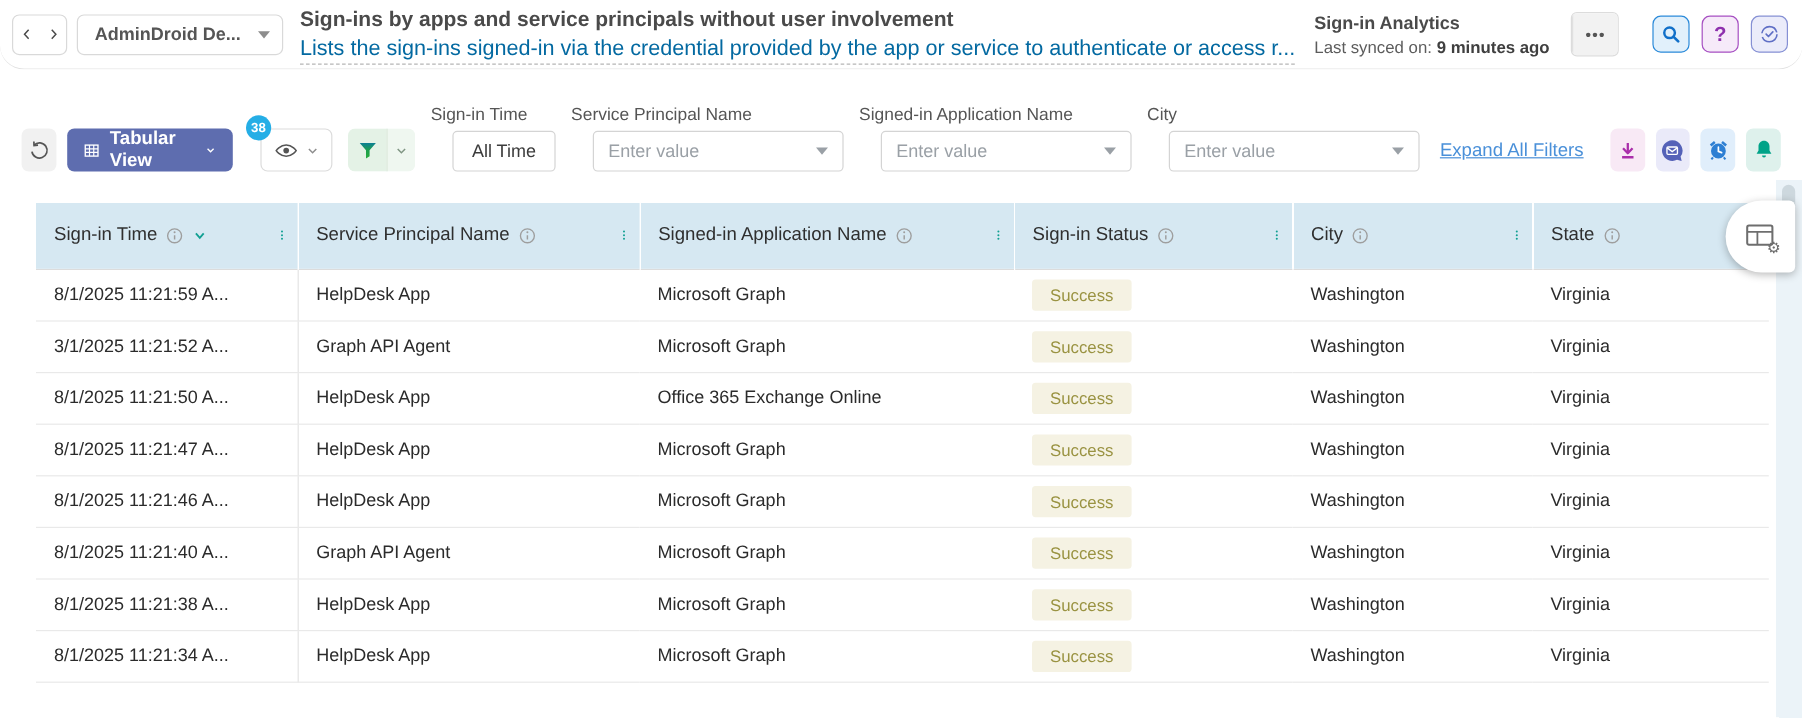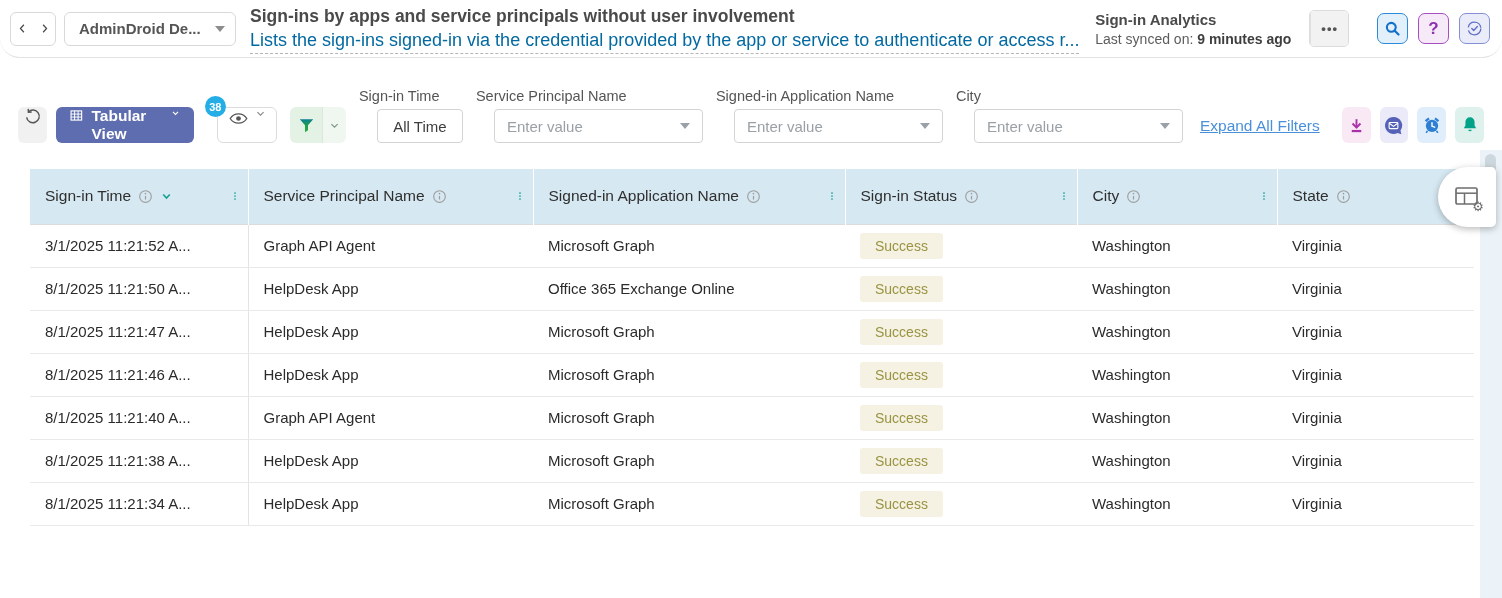--- a/index.html
+++ b/index.html
@@ -23,21 +23,21 @@
   .syncsplit { display:flex; align-items:stretch; height:37px; border:1px solid #dcdcdc; border-radius:5px; overflow:hidden; margin-right:18px; }
   .syncmain { display:flex; align-items:center; gap:7px; padding:0 14px; background:#fff; font-size:15px; color:#555; cursor:pointer; }
   .syncmore { display:flex; align-items:center; padding:0 10px; background:#f2f2f2; border-left:1px solid #e0e0e0; color:#555; font-size:13px; letter-spacing:1px; font-weight:bold; cursor:pointer; }
   .hicon { width:31px; height:31px; border-radius:7px; display:flex; align-items:center; justify-content:center; margin-left:10px; cursor:pointer; border:1.6px solid; }
   .hicon.search { background:#e1f0fb; border-color:#2b8ad9; }
   .hicon.help { background:#f6eaf9; border-color:#a64fc2; color:#8e30ad; font-size:17px; font-weight:bold; }
   .hicon.sched { background:#ebecfa; border-color:#8590d4; }
 
   
   .toolbar { display:flex; align-items:flex-end; padding:0 18px; margin-top:30px; gap:9px; }
-  .tbtn { height:36px; border-radius:6px; display:flex; align-items:flex-start; justify-content:center; cursor:pointer; }
+  .tbtn { height:36px; border-radius:6px; display:flex; align-items:center; justify-content:center; cursor:pointer; }
   .resetbtn { width:37px; background:#f1f1f1; }
   .viewbtn { background:#5e6daf; color:#fff; padding:0 14px; gap:9px; font-size:15.5px; font-weight:bold; }
   .eyewrap { position:relative; margin-left:14px; }
   .eyebtn { width:60px; border:1px solid #dcdcdc; background:#fff; gap:6px; }
   .badge { position:absolute; top:-11px; left:-12px; min-width:21px; height:21px; padding:0 3px; background:#25aee6; border-radius:50%; color:#fff; font-size:11px; font-weight:bold; display:flex; align-items:center; justify-content:center; z-index:3; }
   .filtersplit { display:flex; height:36px; border-radius:6px; overflow:hidden; margin-left:4px; cursor:pointer; }
   .filtermain { width:42px; background:#e4f2e6; display:flex; align-items:center; justify-content:center; }
   .filtercar { width:30px; background:#eff7f0; display:flex; align-items:center; justify-content:center; border-left:1px solid #d9e8da; }
   .fgroup { display:flex; flex-direction:column; margin-left:4px; }
   .flabel { font-size:14.5px; color:#555; margin-bottom:5px; }
@@ -335,20 +335,28 @@
                   <circle cx="8" cy="8" r="6.2" fill="none" stroke="#9e9e9e" stroke-width="1.2"></circle>
                   <line x1="8" y1="7.4" x2="8" y2="11.2" stroke="#9e9e9e" stroke-width="1.3"></line>
                   <circle cx="8" cy="4.9" r="0.9" fill="#9e9e9e"></circle>
                 </svg>
             </span>
           </th>
         </tr>
       </thead>
       <tbody>
         <tr>
+          <td class="c-time">8/1/2025 11:21:59 A...</td>
+          <td>HelpDesk App</td>
+          <td>Microsoft Graph</td>
+          <td><span class="pill">Success</span></td>
+          <td>Washington</td>
+          <td>Virginia</td>
+        </tr>
+        <tr>
           <td class="c-time">3/1/2025 11:21:52 A...</td>
           <td>Graph API Agent</td>
           <td>Microsoft Graph</td>
           <td><span class="pill">Success</span></td>
           <td>Washington</td>
           <td>Virginia</td>
         </tr>
         <tr>
           <td class="c-time">8/1/2025 11:21:50 A...</td>
           <td>HelpDesk App</td>

